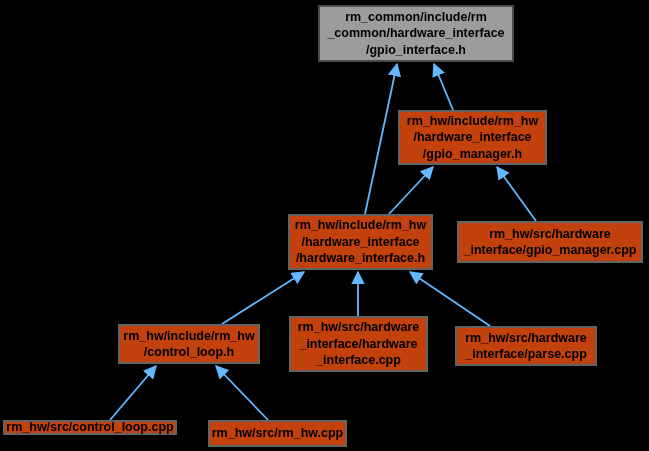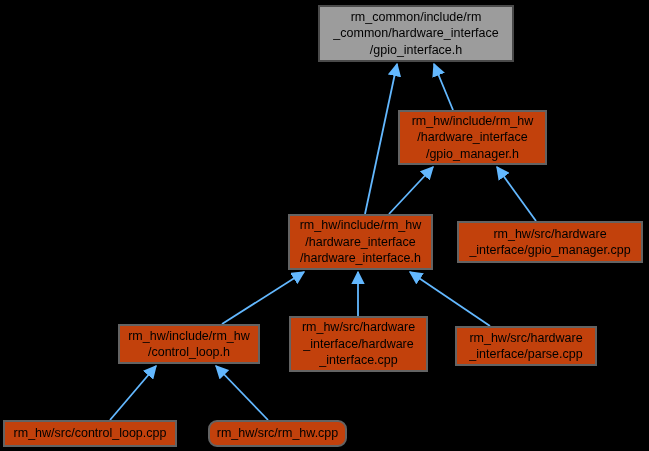--- a/index.html
+++ b/index.html
@@ -38,35 +38,36 @@
     text-align: center;
     color: #000000;
     font-size: 12.5px;
     line-height: 16.5px;
     z-index: 2;
     cursor: pointer;
   }
   .node .label {
     white-space: pre-line;
     padding: 0 2px;
+    font-weight: bold;
   }
   .node.highlight {
     background: #9c9c9c;
     border-color: #4a4a4a;
   }
   
   .n1 { left: 318px; top: 5px;   width: 196px; height: 57px; }
   .n2 { left: 398px; top: 110px; width: 149px; height: 55px; }
   .n3 { left: 288px; top: 214px; width: 145px; height: 56px; }
   .n4 { left: 457px; top: 221px; width: 186px; height: 42px; }
   .n5 { left: 118px; top: 324px; width: 142px; height: 40px; }
   .n6 { left: 289px; top: 316px; width: 139px; height: 56px; }
   .n7 { left: 455px; top: 326px; width: 142px; height: 40px; }
-  .n8 { left: 3px;   top: 420px; width: 174px; height: 27px; text-align: right; }
-  .n9 { left: 208px; top: 420px; width: 139px; height: 27px; border-radius: 9px; }
+  .n8 { left: 3px;   top: 420px; width: 174px; height: 15px; text-align: right; }
+  .n9 { left: 208px; top: 420px; width: 139px; height: 27px; }
 </style>
 </head>
 <body>
 
 <div id="canvas">
 
   <svg id="edges" viewBox="0 0 649 451" xmlns="http://www.w3.org/2000/svg">
     <defs>
       <marker id="arrow" viewBox="0 0 10 10" refX="9" refY="5" markerWidth="7.5" markerHeight="7.5" orient="auto-start-reverse">
         <path d="M0,0 L10,5 L0,10 z" fill="#63b8ff"></path>

